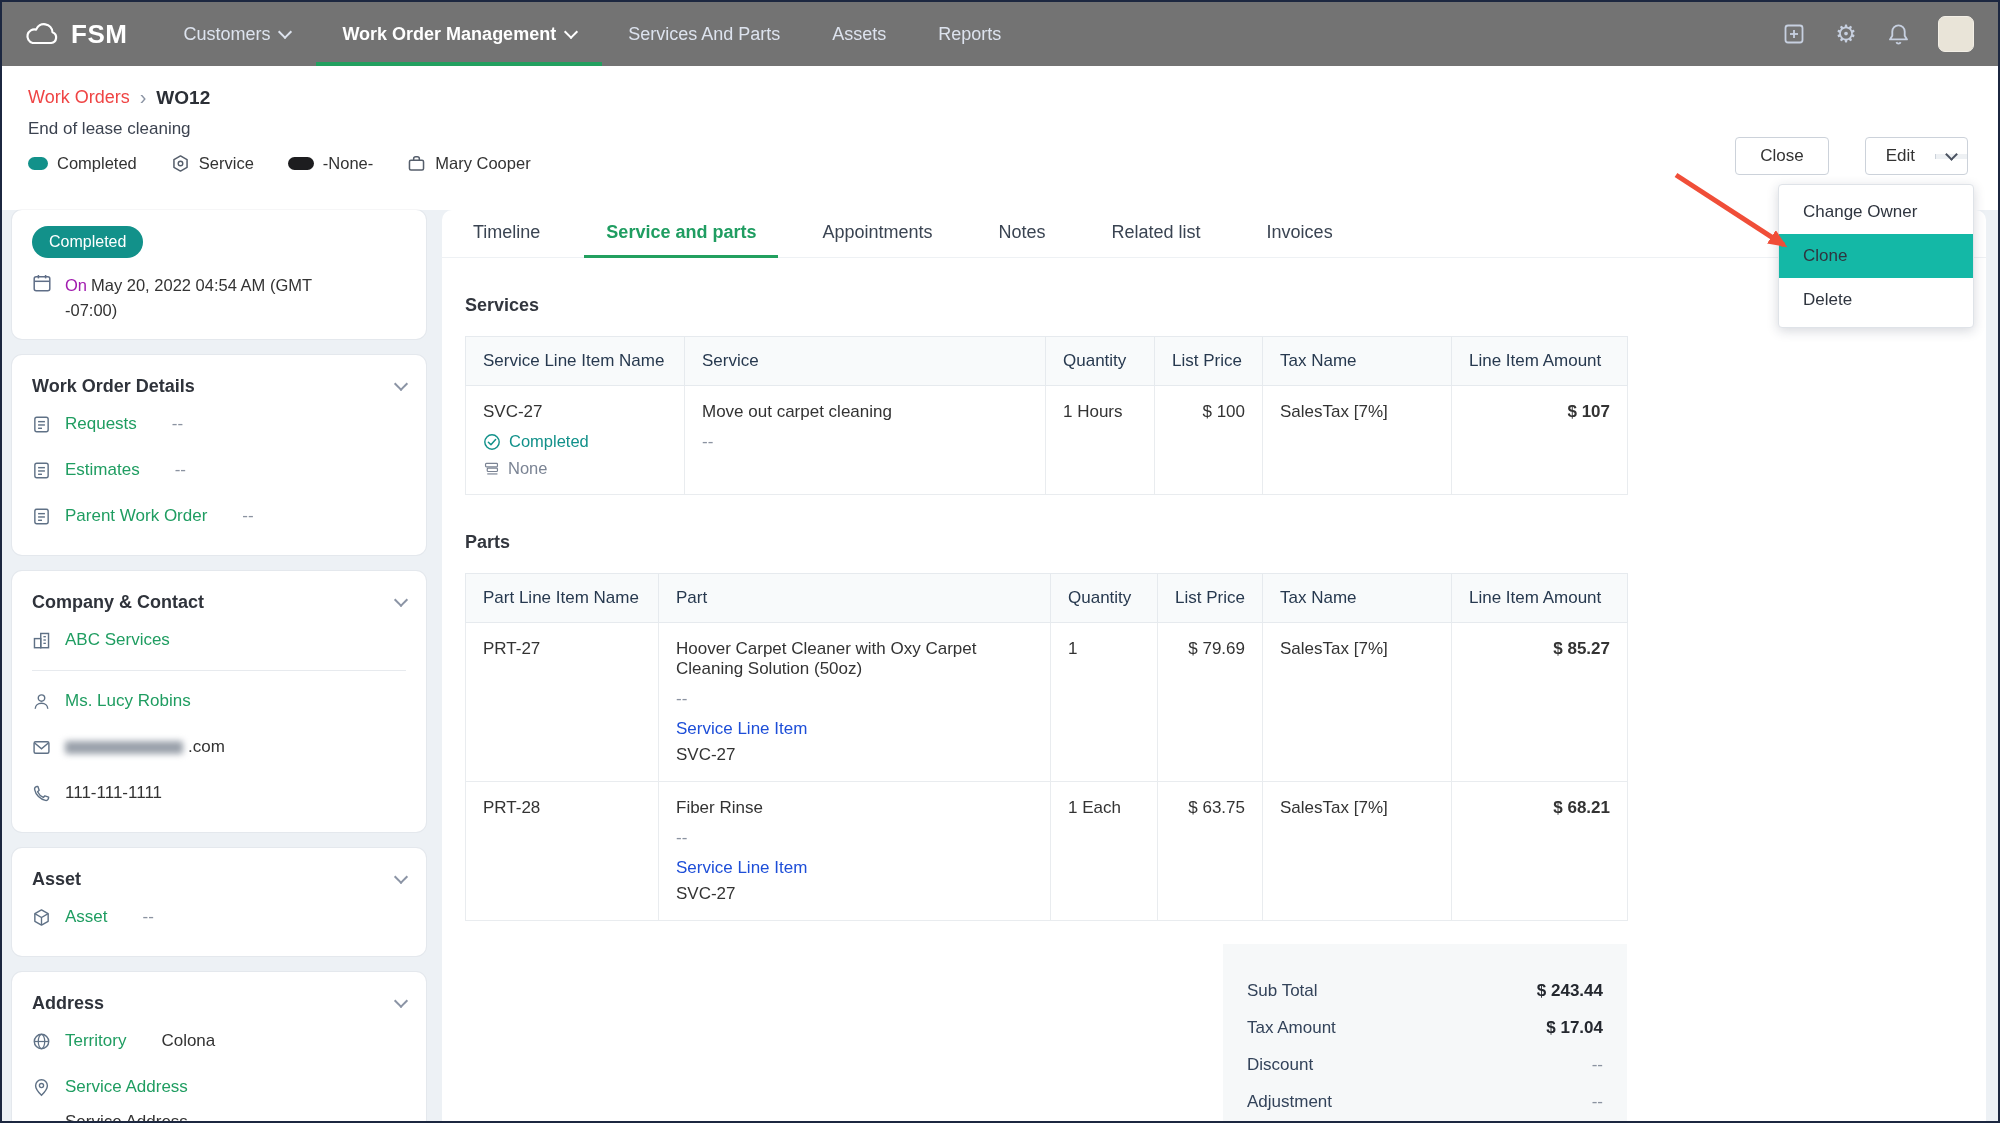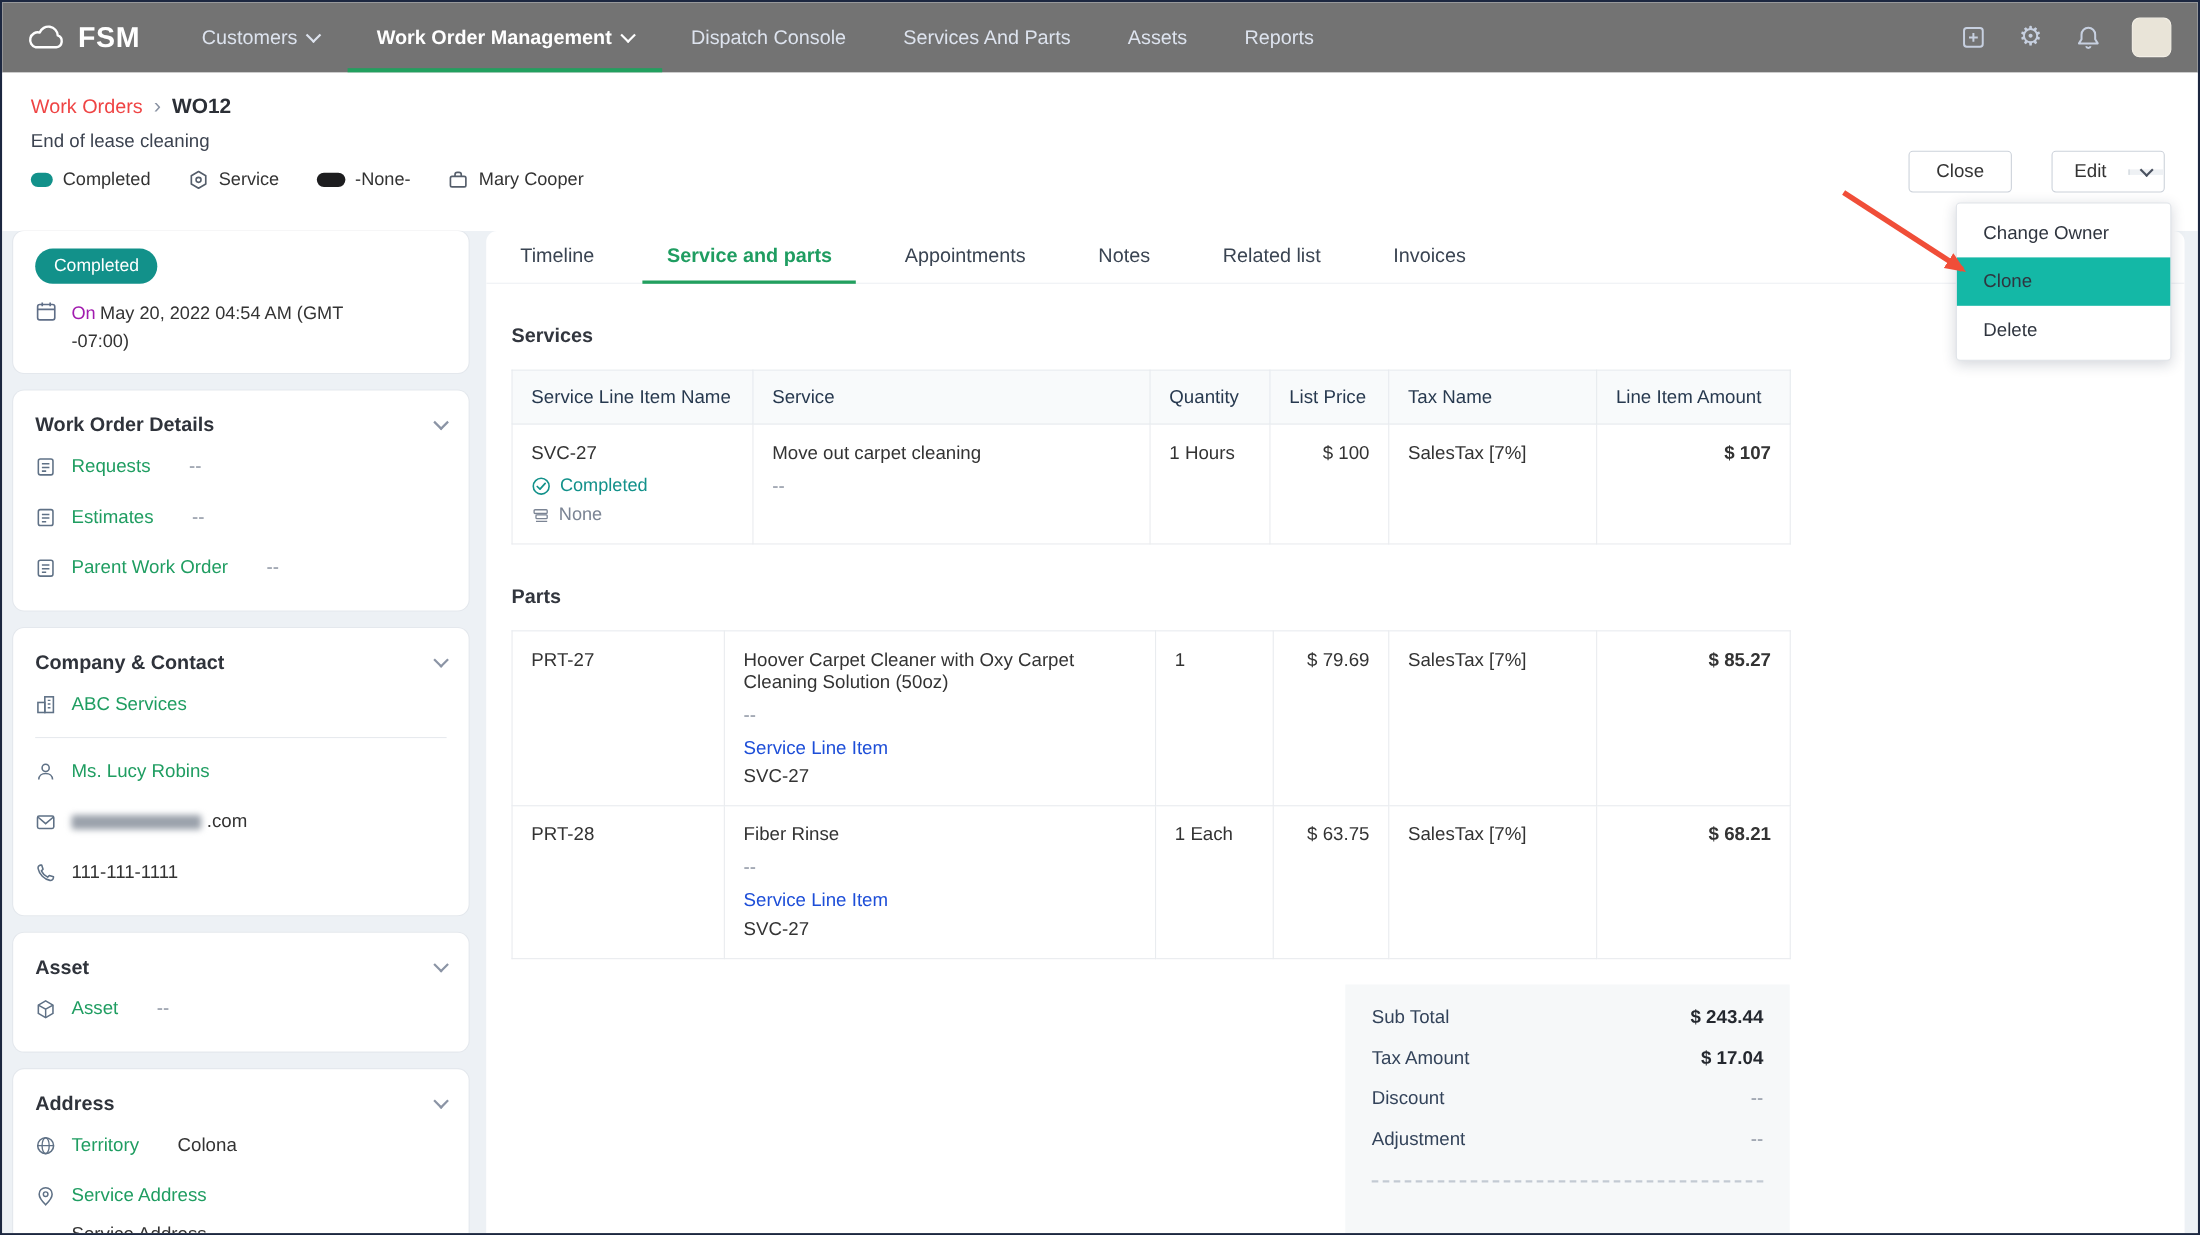--- a/index.html
+++ b/index.html
@@ -80,21 +80,21 @@
   .itemtable th{background:#f8fafb;border:1px solid #e6eaee;font-weight:500;color:#27394f;font-size:17px;text-align:left;padding:14px 17px;}
   .itemtable td{border:1px solid #e9ecef;vertical-align:top;padding:16px 17px;font-size:17px;color:#333;}
   td.num{text-align:right;}
   td.amt{text-align:right;font-weight:700;}
   .status-line{display:flex;align-items:center;gap:8px;margin-top:10px;font-size:16.5px;color:#12918a;}
   .none-line{display:flex;align-items:center;gap:8px;margin-top:8px;font-size:16.5px;color:#7b8494;}
   .cell-dash{margin-top:10px;color:#8b93a1;}
   .cell-link{margin-top:10px;color:#1d4ed8;cursor:pointer;}
   .cell-ref{margin-top:6px;}
   .totals{width:404px;background:#f6f8f9;margin:23px 0 0 auto;padding:20px 24px 60px;box-sizing:border-box;}
-  .trow{display:flex;justify-content:space-between;align-items:flex-start;height:37px;font-size:17px;}
+  .trow{display:flex;justify-content:space-between;align-items:flex-end;height:37px;font-size:17px;}
   .tlabel{color:#33435a;}
   .tval{font-weight:700;color:#24282f;}
   .tval.dashv{font-weight:400;color:#8b93a1;}
   .tsep{border-top:2px dashed #c3cad3;margin-top:10px;}
   svg{display:block;}
 </style>
 </head>
 <body>
 
 <div class="frame">
@@ -109,23 +109,20 @@
       <span class="logo-text">FSM</span>
     </div>
     <div class="nav-items">
       <div class="nav-item">
         <span>Customers</span>
         <span class="chev"></span>
       </div>
       <div class="nav-item active">
         <span>Work Order Management</span>
         <span class="chev"></span>
-      </div>
-      <div class="nav-item">
-        <span>Dispatch Console</span>
       </div>
       <div class="nav-item">
         <span>Services And Parts</span>
       </div>
       <div class="nav-item">
         <span>Assets</span>
       </div>
       <div class="nav-item">
         <span>Reports</span>
       </div>
@@ -441,20 +438,28 @@
         <table class="itemtable">
           <colgroup>
               <col style="width:193px">
               <col style="width:392px">
               <col style="width:107px">
               <col style="width:105px">
               <col style="width:189px">
               <col style="width:176px">
             </colgroup>
           <tbody>
+              <tr>
+            <th>Part Line Item Name</th>
+            <th>Part</th>
+            <th>Quantity</th>
+            <th>List Price</th>
+            <th>Tax Name</th>
+            <th>Line Item Amount</th>
+          </tr>
           <tr>
             <td>PRT-27</td>
             <td>
               <div>Hoover Carpet Cleaner with Oxy Carpet Cleaning Solution (50oz)</div>
               <div class="cell-dash">--</div>
               <div class="cell-link">Service Line Item</div>
               <div class="cell-ref">SVC-27</div>
             </td>
             <td>1</td>
             <td class="num">$ 79.69</td>

